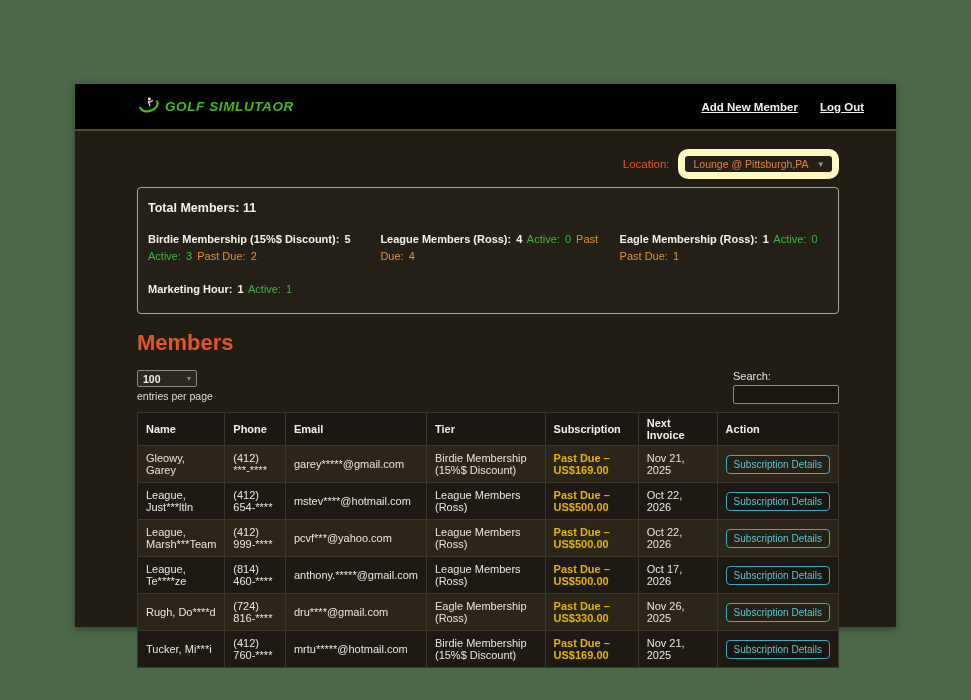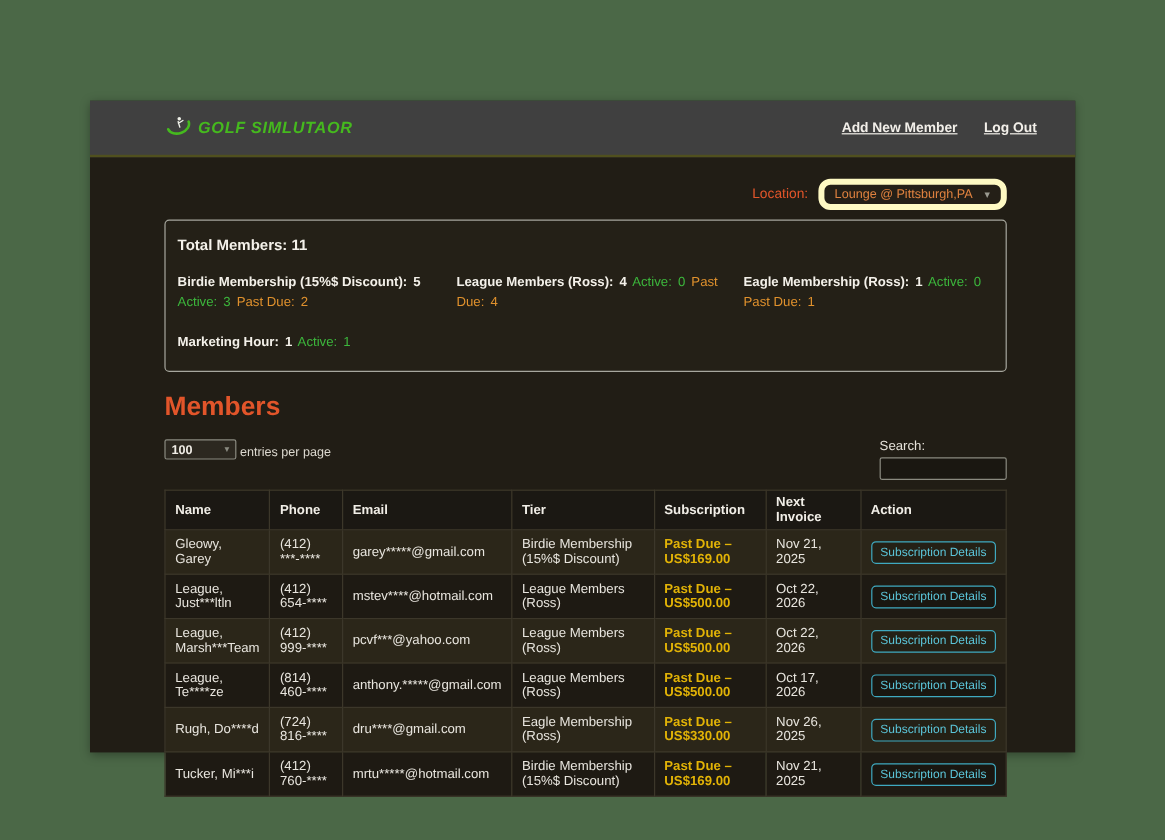--- a/index.html
+++ b/index.html
@@ -21,21 +21,21 @@
   .app{
     width:821px;height:543px;
     margin:84px auto 0 auto;
     background:#211d15;
     display:flex;flex-direction:column;
     box-shadow:0 2px 8px rgba(0,0,0,.35);
   }
   
   .app-header{
     height:47px;flex:0 0 47px;
-    background:#404040;
+    background:#000000;
     border-bottom:2px solid #50501e;
     display:flex;align-items:center;justify-content:space-between;
     padding:0 32px 0 62px;
   }
   .logo{display:flex;align-items:center;gap:6px;}
   .logo-text{
     color:var(--brand-green);
     font-weight:bold;font-style:italic;
     font-size:13.5px;letter-spacing:.6px;
   }
@@ -47,21 +47,21 @@
   
   .content{flex:1;padding:18px 57px 0 62px;}
   
   .location-row{
     display:flex;align-items:center;justify-content:flex-end;
     gap:8px;margin-bottom:8px;
   }
   .location-label{color:var(--accent-orange);font-size:11.5px;}
   .location-select{
     display:flex;align-items:center;gap:10px;
-    border:5px solid #fef9c3;border-radius:10px;
+    border:7px solid #fef9c3;border-radius:10px;
     color:#e0823f;font-size:10.5px;
     padding:2px 9px;min-width:128px;cursor:pointer;
     background:#241f17;
   }
   .location-select .chev{color:#9a9a90;font-size:9px;line-height:1;}
   
   .stats-box{
     border:1px solid #a7a79e;border-radius:4px;
     background:#242017;
     padding:13px 10px 15px 10px;
@@ -80,21 +80,21 @@
   
   .members-title{
     color:var(--accent-orange);
     font-size:22px;font-weight:bold;
     margin:4px 0 14px 0;
   }
   .table-controls{
     display:flex;justify-content:space-between;align-items:flex-start;
     margin-bottom:8px;
   }
-  .per-page{display:flex;flex-direction:row;gap:3px;align-items:flex-end;}
+  .per-page{display:flex;flex-direction:column;gap:3px;}
   .per-page-select{
     width:60px;height:17px;
     background:#2c2820;border:1px solid #8a8a80;border-radius:2px;
     display:flex;align-items:center;justify-content:space-between;
     padding:0 5px;cursor:pointer;
     font-size:10.5px;font-weight:bold;color:#f1eee7;
   }
   .per-page-select .chev{color:#8a8a80;font-size:8px;}
   .per-page-label{font-size:10.5px;color:#ddd9d0;}
   .search-area{display:flex;flex-direction:column;align-items:flex-start;gap:3px;}

